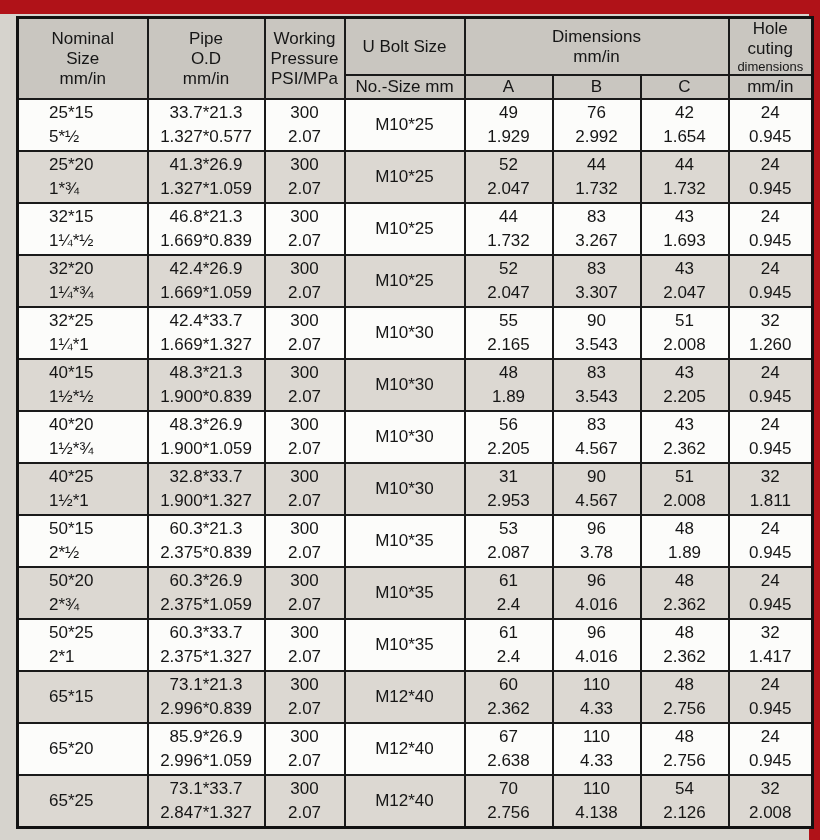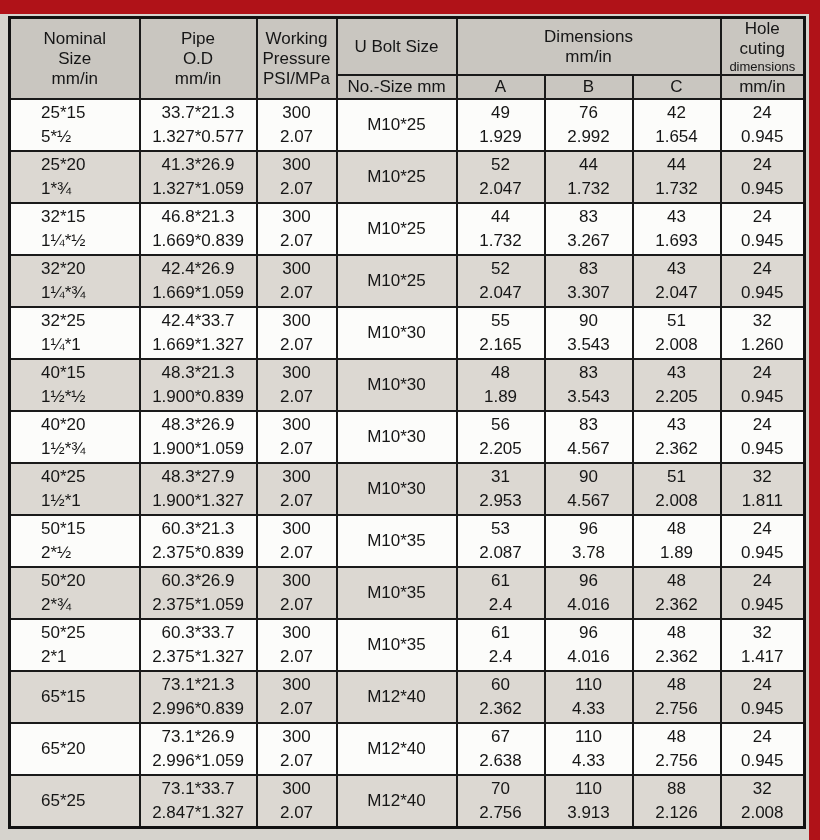--- a/index.html
+++ b/index.html
@@ -15,21 +15,21 @@
     position:absolute; top:0; left:0;
     width:820px; height:14px;
     background:#b01218;
   }
   .side-bar {
     position:absolute; top:0; right:0;
     width:11px; height:840px;
     background:#b01218;
   }
   table.spec {
-    position:absolute; top:16px; left:8px;
+    position:absolute; top:16px; left:16px;
     width:795px;
     border-collapse:collapse;
     table-layout:fixed;
     border:3px solid #121212;
   }
   .spec th, .spec td {
     border:2px solid #1a1a1a;
     padding:0;
     text-align:center;
     vertical-align:middle;
@@ -339,21 +339,21 @@
           <div>24</div>
           <div>0.945</div>
         </td>
       </tr>
       <tr class="shade">
         <td class="al">
           <div>40*25</div>
           <div>1½*1</div>
         </td>
         <td>
-          <div>48.3*27.9</div>
+          <div>32.8*33.7</div>
           <div>1.900*1.327</div>
         </td>
         <td>
           <div>300</div>
           <div>2.07</div>
         </td>
         <td>
           <div>M10*30</div>
         </td>
         <td>
@@ -502,21 +502,21 @@
         <td>
           <div>24</div>
           <div>0.945</div>
         </td>
       </tr>
       <tr>
         <td class="al">
           <div>65*20</div>
         </td>
         <td>
-          <div>73.1*26.9</div>
+          <div>85.9*26.9</div>
           <div>2.996*1.059</div>
         </td>
         <td>
           <div>300</div>
           <div>2.07</div>
         </td>
         <td>
           <div>M12*40</div>
         </td>
         <td>
@@ -550,24 +550,24 @@
         </td>
         <td>
           <div>M12*40</div>
         </td>
         <td>
           <div>70</div>
           <div>2.756</div>
         </td>
         <td>
           <div>110</div>
-          <div>3.913</div>
-        </td>
-        <td>
-          <div>88</div>
+          <div>4.138</div>
+        </td>
+        <td>
+          <div>54</div>
           <div>2.126</div>
         </td>
         <td>
           <div>32</div>
           <div>2.008</div>
         </td>
       </tr>
     </tbody>
 </table>
 

